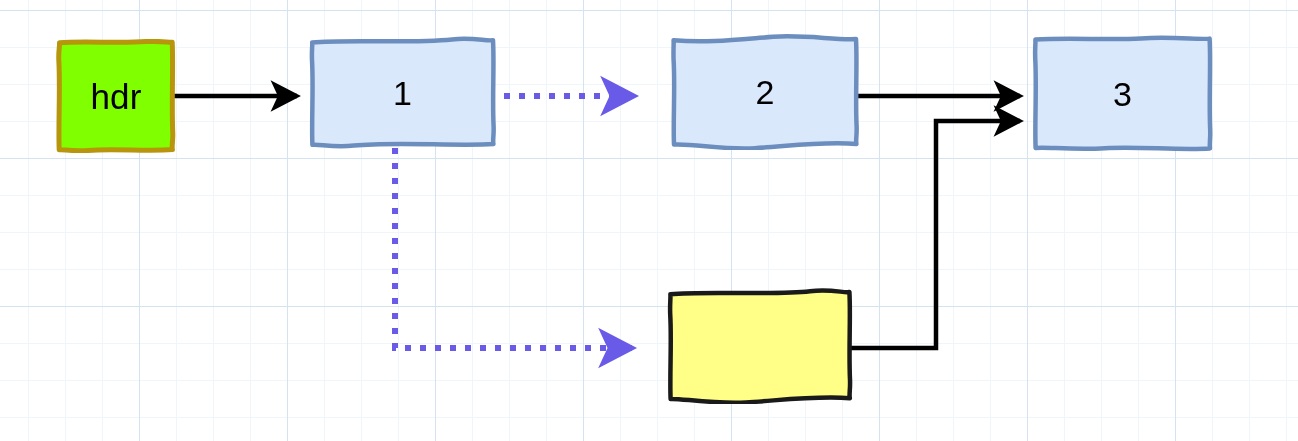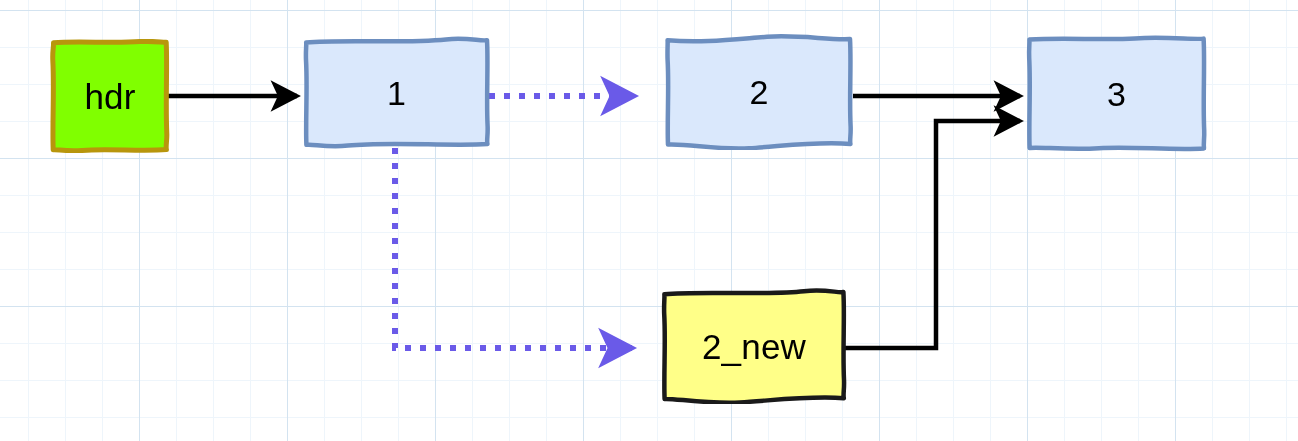--- a/index.html
+++ b/index.html
@@ -41,20 +41,21 @@
     height: 441px;
     pointer-events: none;
   }
   .node {
     position: absolute;
     display: flex;
     align-items: center;
     justify-content: center;
     box-sizing: border-box;
     z-index: 3;
+    margin-left: 6px;
   }
   .node .node-svg {
     position: absolute;
     left: 0;
     top: 0;
     width: 100%;
     height: 100%;
   }
   .node-label {
     position: relative;
@@ -151,16 +152,15 @@
     <span class="node-label">3</span>
   </div>
 
   <div class="node" id="node-2new">
     <svg class="node-svg" viewBox="0 0 188 116" preserveAspectRatio="none" xmlns="http://www.w3.org/2000/svg">
       <path d="M 4.4 6.2 C 40 2.8, 106 7.4, 144 3.2 C 166 0.8, 178 5.2, 183.4 4
                C 184.8 28, 182.6 62, 184 92 C 184.4 101, 183 106, 183.8 110.2
                C 150 107.4, 112 112.6, 80 114.4 C 48 116.2, 12 110, 4.6 111
                C 3.6 86, 5.8 54, 4.2 26 C 3.8 16, 4.7 9.8, 4.4 6.2 Z" fill="#ffff88" stroke="#1a1a1a" stroke-width="4.5" stroke-linejoin="round" stroke-linecap="round"></path>
     </svg>
-    <span class="node-label">2_new</span>
   </div>
 
 </div>
 
 </body></html>

